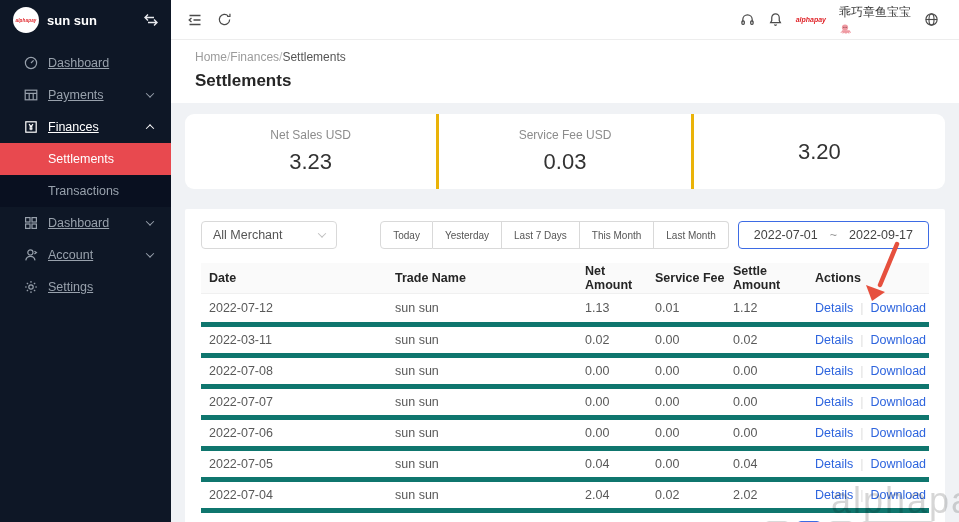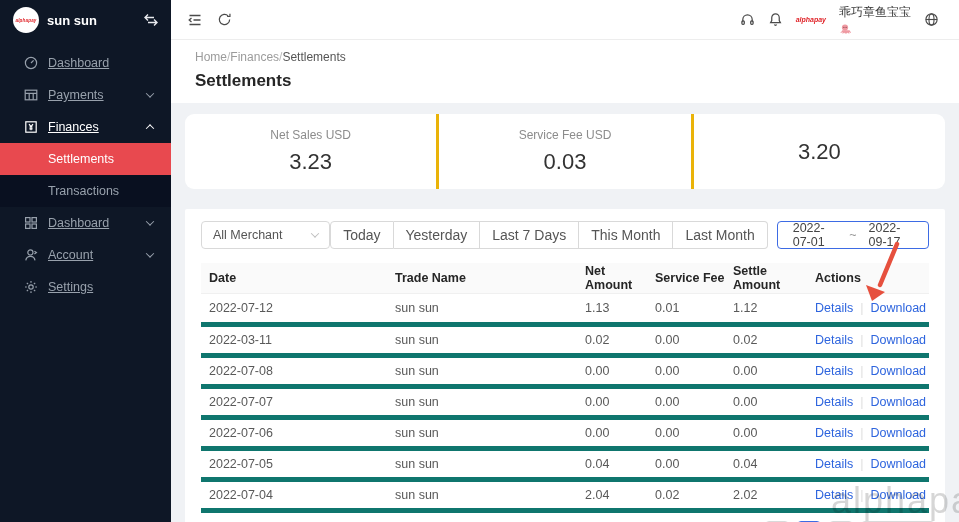--- a/index.html
+++ b/index.html
@@ -48,21 +48,21 @@
   .stat + .stat { border-left:3px solid #eab308; }
   .stat-label { font-size:12px; color:#8c8c8c; margin-bottom:7px; }
   .stat-value { font-size:22px; color:#333; }
   .table-card { background:#fff; border-radius:2px; margin-top:20px; height:317px; padding:12px 16px 0; position:relative; overflow:hidden; }
   
   .filter-row { display:flex; align-items:center; }
   .merchant-select { width:136px; height:28px; border:1px solid #d9d9d9; border-radius:4px; display:flex; align-items:center; justify-content:space-between; padding:0 11px; font-size:12.5px; color:#555; cursor:pointer; background:#fff; }
   .merchant-select .chev { color:#bfbfbf; }
   .right-cluster { margin-left:auto; display:flex; align-items:center; gap:9px; }
   .btn-group { display:flex; }
-  .range-btn { height:28px; padding:0 12px; background:#fff; border:1px solid #d9d9d9; border-left:none; font-size:14px; color:#555; display:flex; align-items:center; cursor:pointer; white-space:nowrap; }
+  .range-btn { height:28px; padding:0 12px; background:#fff; border:1px solid #d9d9d9; border-left:none; font-size:10px; color:#555; display:flex; align-items:center; cursor:pointer; white-space:nowrap; }
   .range-btn:first-child { border-left:1px solid #d9d9d9; border-radius:4px 0 0 4px; }
   .range-btn:last-child { border-radius:0 4px 4px 0; }
   .date-range { height:28px; border:1px solid #3d6be4; border-radius:4px; display:flex; align-items:center; gap:12px; padding:0 15px; font-size:12.5px; color:#444; background:#fff; cursor:pointer; }
   .date-range .dr-sep { color:#999; }
   
   table { width:728px; border-collapse:collapse; table-layout:fixed; margin-top:14px; }
   thead th { background:#fafafa; font-size:12.5px; color:#262626; font-weight:600; text-align:left; height:30px; padding:0 8px 0 0; border-bottom:1px solid #f0f0f0;margin-left:16px; }
   thead th:first-child { padding-left:8px; }
   tbody td { font-size:12.5px; color:#595959; height:31px; padding:0 8px 0 0; border-bottom:5px solid #0f766e; }
   tbody td:first-child { padding-left:8px; }

